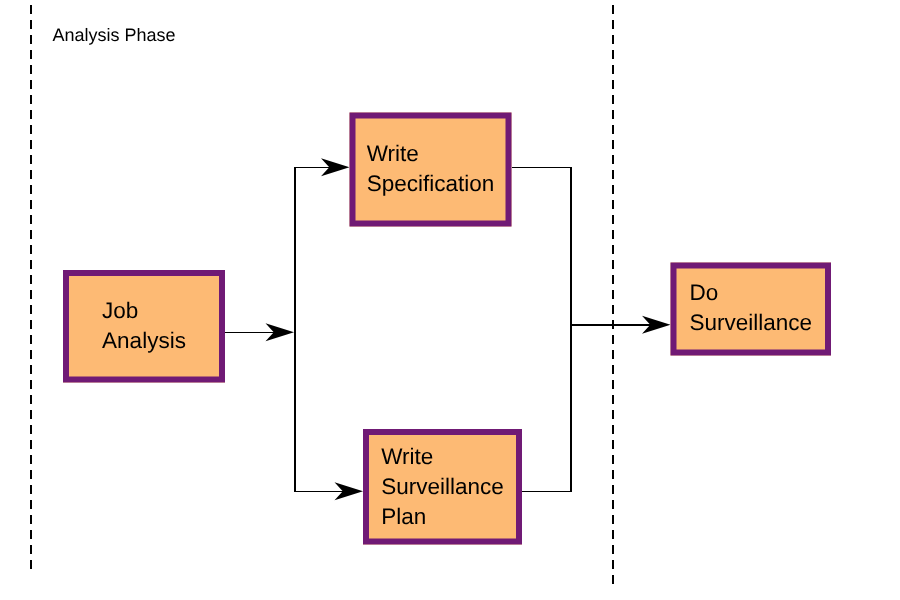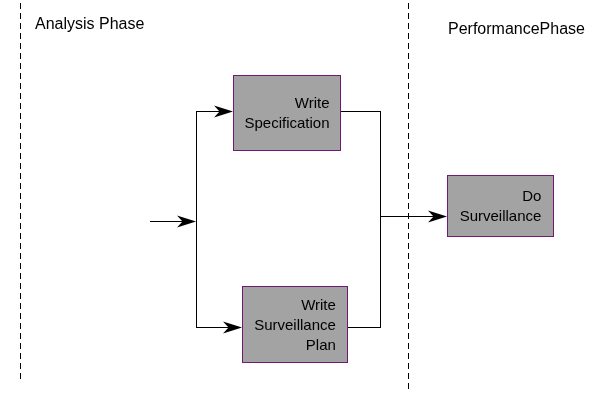--- a/index.html
+++ b/index.html
@@ -19,37 +19,37 @@
   svg.wires {
     position: absolute;
     left: 0;
     top: 0;
     width: 600px;
     height: 400px;
   }
   .node {
     position: absolute;
     box-sizing: border-box;
-    border: 1px solid #701a75;
-    background: #a3a3a3;
+    border: 4px solid #701a75;
+    background: #fdba74;
     display: flex;
     align-items: center;
     justify-content: center;
-    text-align: right;
+    text-align: left;
     white-space: pre-line;
     font-size: 15px;
     line-height: 20px;
   }
   .node-job          { left: 42px;  top: 180px; width: 108px; height: 75px; }
   .node-spec         { left: 233px; top: 75px;  width: 108px; height: 76px; }
   .node-plan         { left: 242px; top: 286px; width: 106px; height: 77px; }
   .node-do           { left: 447px; top: 175px; width: 107px; height: 62px; }
   .phase-label {
     position: absolute;
-    font-size: 16px;
+    font-size: 12px;
     line-height: 17px;
     white-space: nowrap;
   }
   .phase-analysis    { left: 35px;  top: 15px; }
   .phase-performance { left: 448px; top: 20px; }
 </style>
 </head>
 <body>
 
 <div class="canvas">
@@ -82,22 +82,23 @@
 
     <line x1="347" y1="327.5" x2="381" y2="327.5"></line>
 
     <g>
       <line x1="381" y1="216.5" x2="434" y2="216.5"></line>
       <polygon points="447,216.5 428,210.5 433.5,216.5 428,222.5" fill="#000000" stroke="none" shape-rendering="auto"></polygon>
     </g>
   </svg>
 
   <div class="phase-label phase-analysis">Analysis Phase</div>
-  <div class="phase-label phase-performance">PerformancePhase</div>
 
+  <div class="node node-job">Job
+Analysis</div>
   <div class="node node-spec">Write
 Specification</div>
   <div class="node node-plan">Write
 Surveillance
 Plan</div>
   <div class="node node-do">Do
 Surveillance</div>
 
 </div>
 

